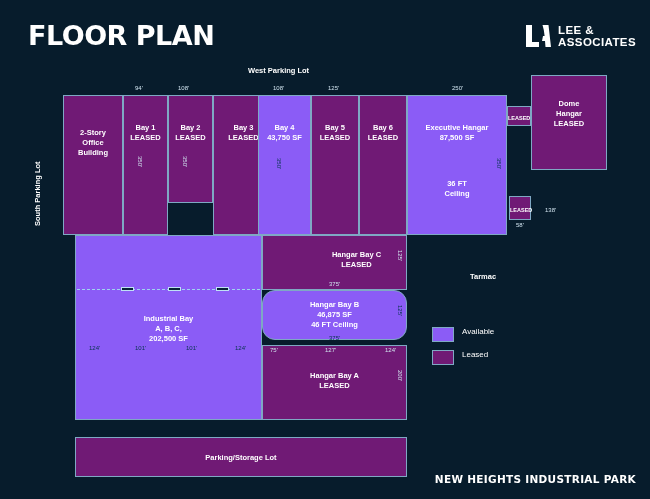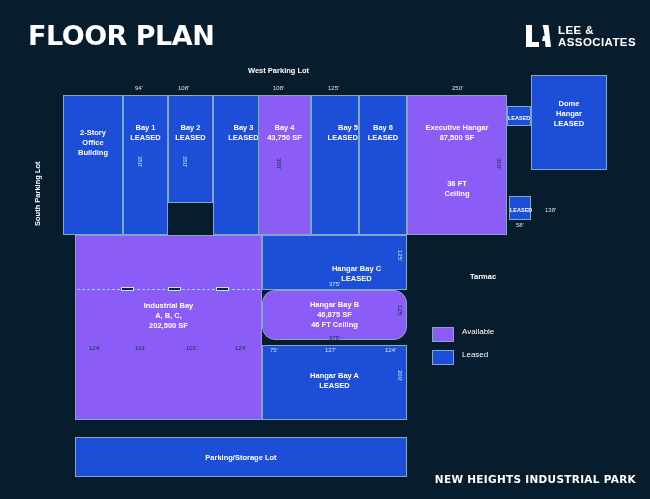--- a/index.html
+++ b/index.html
@@ -19,21 +19,21 @@
     font-size:27px;font-weight:bold;letter-spacing:-0.5px;
     font-family:"DejaVu Sans", sans-serif;
   }
   .logo{position:absolute;right:14px;top:24px;display:flex;align-items:center;gap:7px;}
   .logo-mark{width:26px;height:24px;position:relative;}
   .logo-text{font-size:11.5px;font-weight:bold;line-height:12px;letter-spacing:.4px;}
 
   
   .blk{position:absolute;box-sizing:border-box;border:1px solid #7fa8c4;}
   .avail{background:#8b5cf6;}
-  .leased{background:#1d4ed8;text-decoration:underline;}
+  .leased{background:#701a75;text-decoration:underline;}
   .lbl{
     position:absolute;left:0;right:0;
     text-align:center;font-size:7.5px;line-height:10px;
     font-weight:bold;
   }
 
   
   .dim{position:absolute;font-size:6px;color:#cfe2ee;white-space:nowrap;}
   .dimv{position:absolute;font-size:6px;color:#cfe2ee;white-space:nowrap;transform-origin:center;}
   .vert{writing-mode:vertical-rl;text-orientation:mixed;}
@@ -122,21 +122,21 @@
 
   <div class="blk avail" style="left:258px;top:95px;width:53px;height:140px;">
     <div class="lbl" style="top:27px;">
       <span>Bay 4</span><br>
       <span>43,750 SF</span>
     </div>
     <div class="dimv vert" style="left:17px;top:62px;color:#06344d;">350'</div>
   </div>
 
   <div class="blk leased" style="left:311px;top:95px;width:48px;height:140px;">
-    <div class="lbl" style="top:27px;text-align:right;">
+    <div class="lbl" style="top:27px;">
       <span>Bay 5</span><br>
       <span>LEASED</span>
     </div>
   </div>
 
   <div class="blk leased" style="left:359px;top:95px;width:48px;height:140px;">
     <div class="lbl" style="top:27px;">
       <span>Bay 6</span><br>
       <span>LEASED</span>
     </div>
@@ -166,37 +166,37 @@
 
   <div class="blk leased" style="left:531px;top:75px;width:76px;height:95px;">
     <div class="lbl" style="top:23px;">
       <span>Dome</span><br>
       <span>Hangar</span><br>
       <span>LEASED</span>
     </div>
   </div>
 
   <div class="blk avail" style="left:75px;top:235px;width:187px;height:185px;">
-    <div class="lbl" style="top:65px;color:#ffffff;">
+    <div class="lbl" style="top:78px;color:#ffffff;">
       <span>Industrial Bay</span><br>
       <span>A, B, C,</span><br>
       <span>202,500 SF</span>
     </div>
     <div class="dashed" style="left:1px;right:1px;top:53px;"></div>
     <div class="door" style="left:45px;top:51px;width:13px;"></div>
     <div class="door" style="left:92px;top:51px;width:13px;"></div>
     <div class="door" style="left:140px;top:51px;width:13px;"></div>
   </div>
   <div class="dim" style="left:89px;top:345px;color:#06344d;">124'</div>
   <div class="dim" style="left:135px;top:345px;color:#06344d;">101'</div>
   <div class="dim" style="left:186px;top:345px;color:#06344d;">101'</div>
   <div class="dim" style="left:235px;top:345px;color:#06344d;">124'</div>
 
   <div class="blk leased" style="left:262px;top:235px;width:145px;height:55px;">
-    <div class="lbl" style="top:28px;padding-left:44px;">
+    <div class="lbl" style="top:14px;padding-left:44px;">
       <span>Hangar Bay C</span><br>
       <span>LEASED</span>
     </div>
     <div class="dimv vert" style="right:3px;top:14px;">125'</div>
     <div class="dim" style="left:66px;top:45px;">375'</div>
   </div>
 
   <div class="blk avail" style="left:262px;top:290px;width:145px;height:50px;border-radius:13px;">
     <div class="lbl" style="top:9px;">
       <span>Hangar Bay B</span><br>

